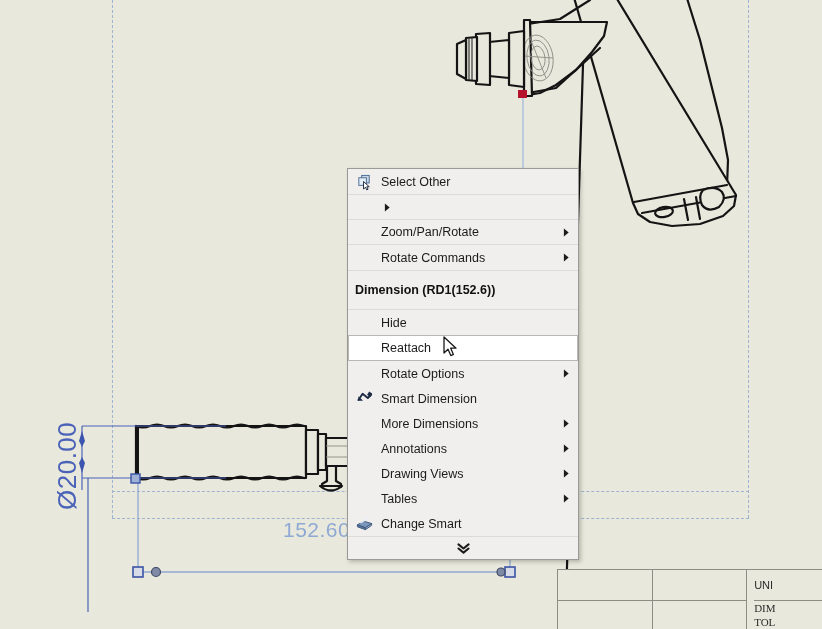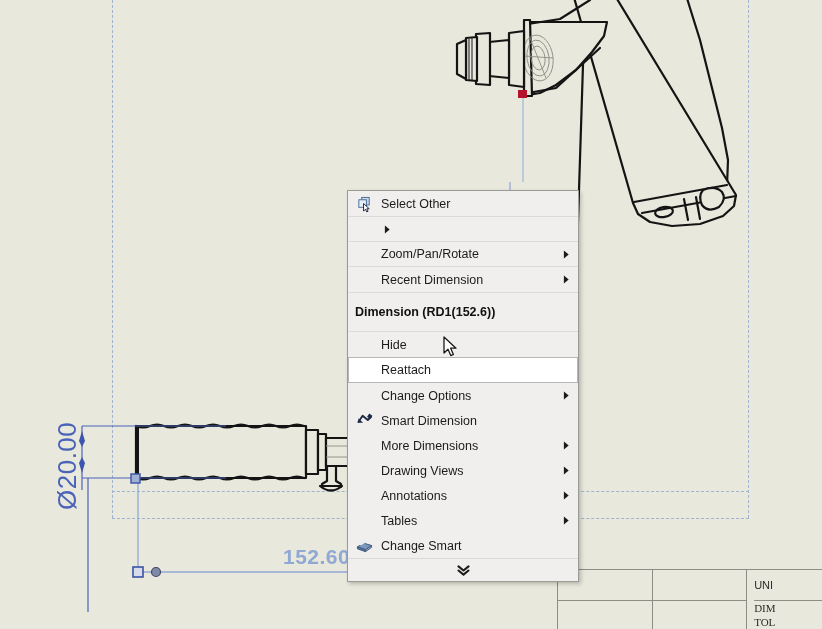--- a/index.html
+++ b/index.html
@@ -15,38 +15,38 @@
   .dash-v{position:absolute;border-left:1px dashed #9db3cf;}
   .dash-h{position:absolute;border-top:1px dashed #9db3cf;}
 
   
   svg.geom{position:absolute;left:0;top:0;width:822px;height:629px;pointer-events:none;}
 
   
   .dim-text{position:absolute;color:#4a63b8;font-family:"Liberation Sans",sans-serif;white-space:nowrap;}
   #dim-diameter{left:52px;top:510px;font-size:26px;letter-spacing:.5px;
       transform:rotate(-90deg);transform-origin:left top;}
-  #dim-length{left:283px;top:545px;font-size:21px;color:#8fa9d4;letter-spacing:.5px;font-weight:bold;}
+  #dim-length{left:283px;top:518px;font-size:21px;color:#8fa9d4;letter-spacing:.5px;}
 
   
   #title-block{position:absolute;left:557px;top:569px;width:279px;height:60px;
       border-top:1px solid #8d8d85;border-left:1px solid #8d8d85;
       display:flex;background:#e9e8dc;font-size:11px;color:#2b2b2b;}
   #title-block .tb-col{border-right:1px solid #8d8d85;box-sizing:border-box;height:100%;}
   #tb-c1{width:129px;}
   #tb-c2{width:129px;}
   #tb-c3{width:120px;padding-left:7px;}
   #tb-c1 .tb-cell,#tb-c2 .tb-cell{height:50%;box-sizing:border-box;}
   #tb-c1 .tb-cell.bot,#tb-c2 .tb-cell.bot{border-top:1px solid #8d8d85;}
   #tb-c3 .tb-cell{height:50%;box-sizing:border-box;display:flex;align-items:center;}
   #tb-c3 .tb-cell.bot{border-top:1px solid #8d8d85;flex-direction:column;align-items:flex-start;
       justify-content:center;line-height:1.25;font-family:Liberation Serif, serif;}
 
   
-  #context-menu{position:absolute;left:347px;top:190px;width:232px;
+  #context-menu{position:absolute;left:347px;top:168px;width:232px;
       background:#f0efed;border:1px solid #9a9a96;
       box-shadow:2px 2px 4px rgba(0,0,0,.22);
       font-size:12.5px;color:#1b1b1b;padding:1px 0 0 0;box-sizing:border-box;}
   .mi{height:25px;display:flex;align-items:center;position:relative;
       padding-left:33px;box-sizing:border-box;cursor:default;}
   .mi .lbl{flex:1;}
   .mi.sep-below{border-bottom:1px solid #dcdbd7;}
   .mi.highlight{background:#ffffff;border:1px solid #b8b7b3;
       height:26px;padding-left:32px;}
   .mi .arrow{width:12px;display:flex;align-items:center;justify-content:center;
@@ -214,38 +214,38 @@
       </div>
       <div class="mi sep-below">
         <span class="lbl">Zoom/Pan/Rotate</span>
         <span class="arrow">
           <svg viewBox="0 0 8 10" width="7" height="9">
             <path d="M1,0.5 L6.5,5 L1,9.5 Z" fill="#1b1b1b"></path>
           </svg>
         </span>
       </div>
       <div class="mi">
-        <span class="lbl">Recent Dimension</span>
+        <span class="lbl">Rotate Commands</span>
         <span class="arrow">
           <svg viewBox="0 0 8 10" width="7" height="9">
             <path d="M1,0.5 L6.5,5 L1,9.5 Z" fill="#1b1b1b"></path>
           </svg>
         </span>
       </div>
       <div class="hdr">
         <span>Dimension (RD1(152.6))</span>
       </div>
       <div class="mi">
         <span class="lbl">Hide</span>
       </div>
       <div class="mi highlight">
         <span class="lbl">Reattach</span>
       </div>
       <div class="mi">
-        <span class="lbl">Change Options</span>
+        <span class="lbl">Rotate Options</span>
         <span class="arrow">
           <svg viewBox="0 0 8 10" width="7" height="9">
             <path d="M1,0.5 L6.5,5 L1,9.5 Z" fill="#1b1b1b"></path>
           </svg>
         </span>
       </div>
       <div class="mi">
         <span class="ic">
           <svg viewBox="0 0 18 18" width="17" height="17">
             <path d="M2.5,10.5 L7,4 L12.5,8.5 L16,5" fill="none" stroke="#1d2b45" stroke-width="2" stroke-linecap="round" stroke-linejoin="round"></path>
@@ -257,29 +257,29 @@
       </div>
       <div class="mi">
         <span class="lbl">More Dimensions</span>
         <span class="arrow">
           <svg viewBox="0 0 8 10" width="7" height="9">
             <path d="M1,0.5 L6.5,5 L1,9.5 Z" fill="#1b1b1b"></path>
           </svg>
         </span>
       </div>
       <div class="mi">
+        <span class="lbl">Annotations</span>
+        <span class="arrow">
+          <svg viewBox="0 0 8 10" width="7" height="9">
+            <path d="M1,0.5 L6.5,5 L1,9.5 Z" fill="#1b1b1b"></path>
+          </svg>
+        </span>
+      </div>
+      <div class="mi">
         <span class="lbl">Drawing Views</span>
-        <span class="arrow">
-          <svg viewBox="0 0 8 10" width="7" height="9">
-            <path d="M1,0.5 L6.5,5 L1,9.5 Z" fill="#1b1b1b"></path>
-          </svg>
-        </span>
-      </div>
-      <div class="mi">
-        <span class="lbl">Annotations</span>
         <span class="arrow">
           <svg viewBox="0 0 8 10" width="7" height="9">
             <path d="M1,0.5 L6.5,5 L1,9.5 Z" fill="#1b1b1b"></path>
           </svg>
         </span>
       </div>
       <div class="mi">
         <span class="lbl">Tables</span>
         <span class="arrow">
           <svg viewBox="0 0 8 10" width="7" height="9">

